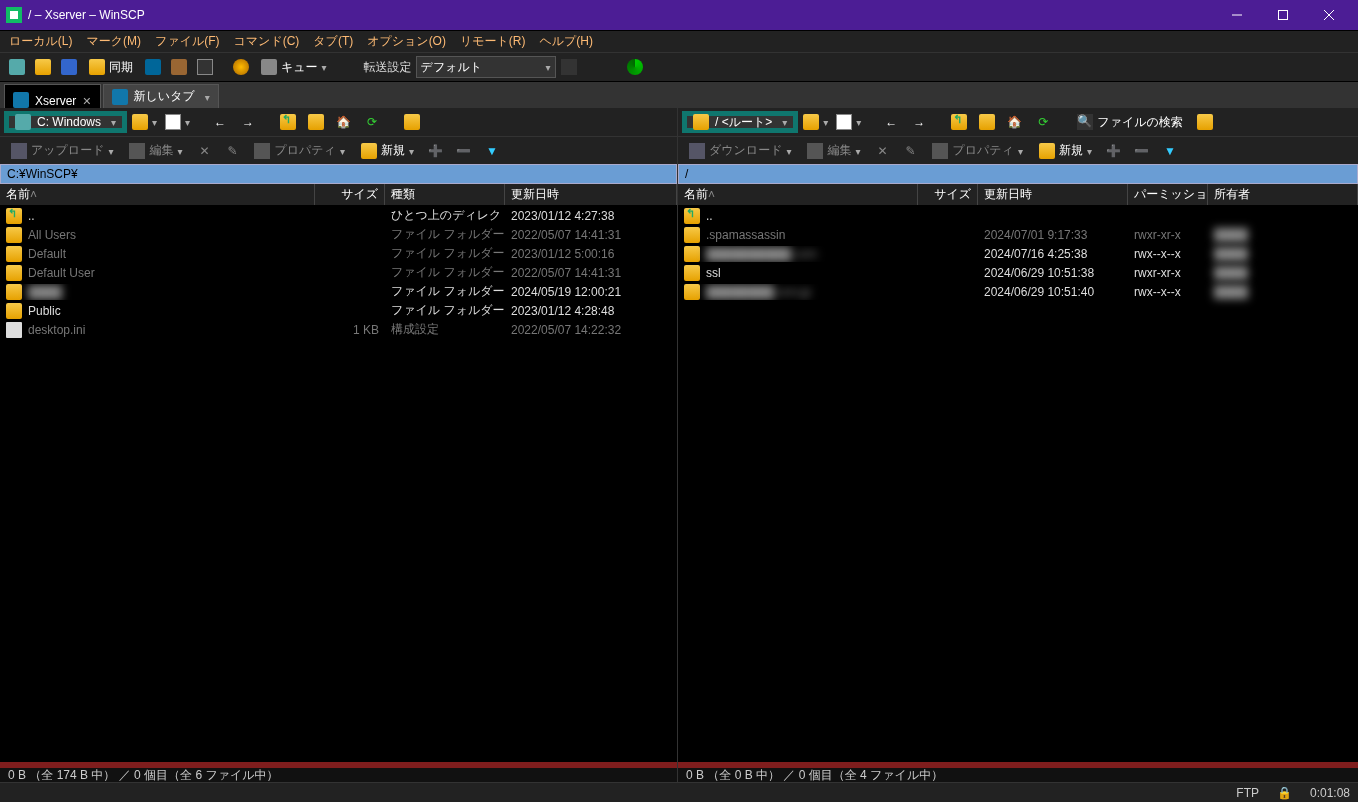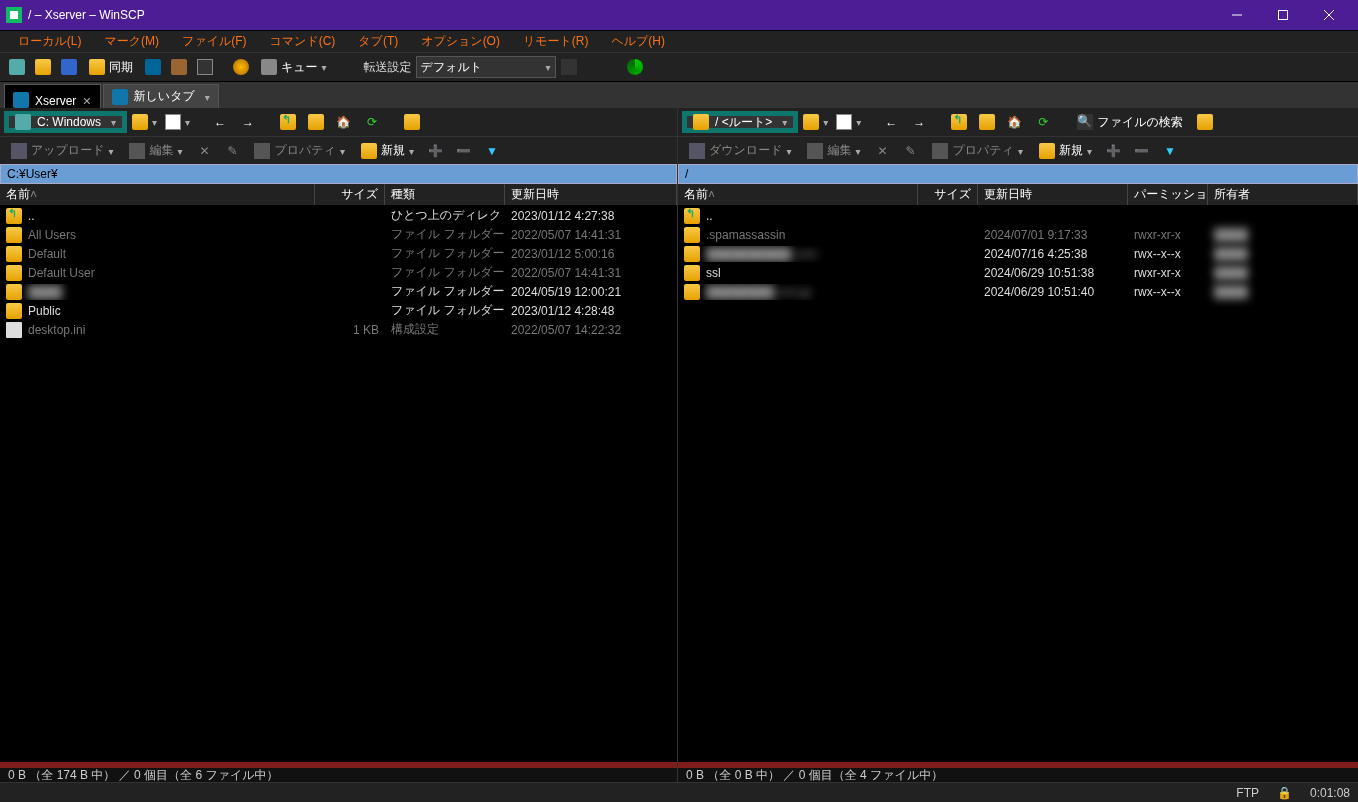--- a/index.html
+++ b/index.html
@@ -8,21 +8,21 @@
   
   .titlebar { height: 30px; background: #4c1d95; display: flex; align-items: center; padding: 0 6px; }
   .titlebar .icon { width: 16px; height: 16px; margin-right: 6px; display: inline-flex; align-items: center; justify-content: center; }
   .titlebar .title-text { flex: 0 0 auto; color: #fff; }
   .titlebar .spacer { flex: 1; }
   .win-controls { display: flex; }
   .win-btn { width: 46px; height: 30px; display: flex; align-items: center; justify-content: center; color: #fff; }
 
   
   .menubar { height: 22px; background: #222; display: flex; align-items: center; padding: 0 2px; border-top:1px solid #000; }
-  .menu-item { padding: 2px 7px; color: #f97316; margin-left: 9px; }
+  .menu-item { padding: 2px 7px; color: #fdba74; }
 
   
   .maintoolbar { height: 30px; background: #222; display: flex; align-items: center; padding: 0 4px; border-top:1px solid #333; border-bottom:1px solid #000; }
   .tb-btn { height: 24px; min-width: 24px; display: inline-flex; align-items: center; justify-content: center; padding: 0 2px; margin: 0 1px; color:#fff; }
   .tb-btn.text { padding: 0 6px; }
   .tb-sep { width: 10px; }
   .tb-combo { height: 22px; background: #333; border:1px solid #555; display: inline-flex; align-items: center; padding: 0 4px; color:#fff; min-width: 60px; }
   .tb-combo .dd { margin-left: auto; }
   .dd::after { content: "▾"; font-size:10px; color:#aaa; margin-left:4px; }
 
@@ -231,21 +231,21 @@
       <div class="tb-btn text">
           <span class="ico folder" style="margin-right:4px;"></span>
           <span>新規</span>
           <span class="dd"></span>
         </div>
       <div class="tb-btn" style="color:#3cf;">➕</div>
       <div class="tb-btn" style="color:#888;">➖</div>
       <div class="tb-btn" style="color:#3cf;">▼</div>
     </div>
     <div class="pathbar">
-        <span>C:¥User¥</span>
+        <span>C:¥WinSCP¥</span>
       </div>
     <div class="columns">
       <div class="col sort" style="width:315px;">名前</div>
       <div class="col" style="width:70px;justify-content:flex-end;">サイズ</div>
       <div class="col" style="width:120px;">種類</div>
       <div class="col" style="flex:1;">更新日時</div>
     </div>
     <div class="filelist" id="left-list">
         <div class="row">
           <div class="cell" style="width:315px">

